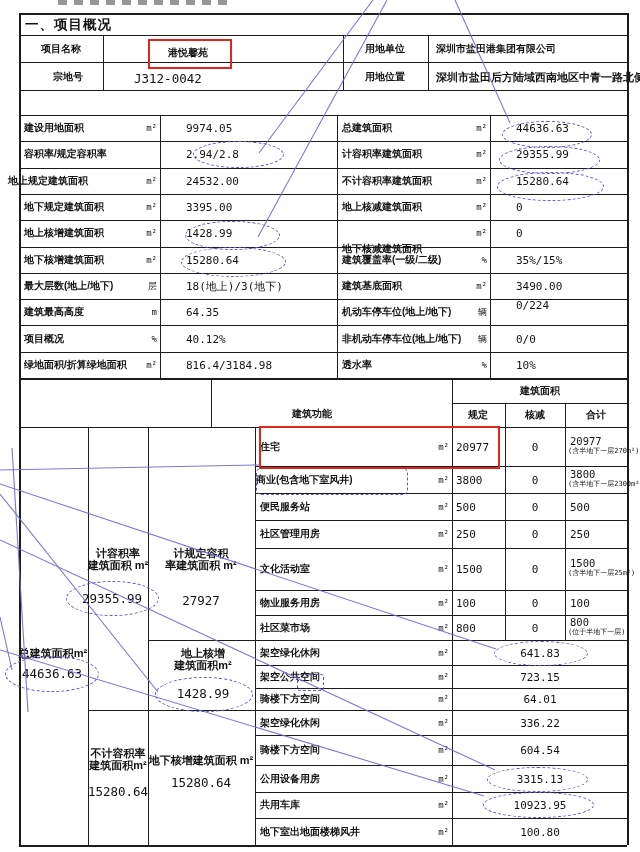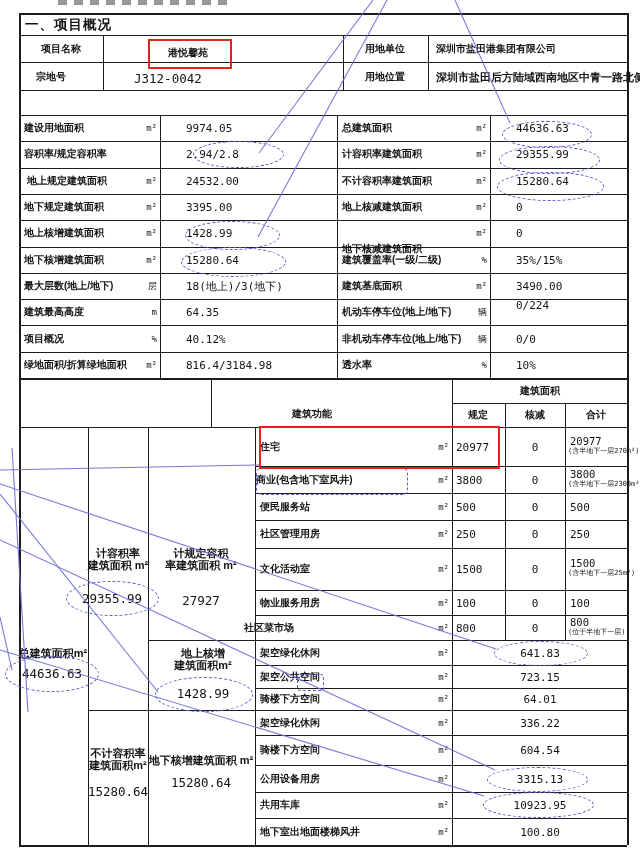--- a/index.html
+++ b/index.html
@@ -77,32 +77,32 @@
       <div class="vl" style="left: 88px; top: 427px; width: 1px; height: 418px;"></div>
       <div class="vl" style="left: 148px; top: 427px; width: 1px; height: 418px;"></div>
       <div class="vl" style="left: 255px; top: 427px; width: 1px; height: 418px;"></div>
     </div>
 
   <div class="txt sec-title vcent" style="left:25px;top:25px;">一、项目概况</div>
   <div class="txt lbl center" style="left:61px;top:49px;">项目名称</div>
   <div class="txt lbl center" style="left:188px;top:53px;">港悦馨苑</div>
   <div class="txt lbl center" style="left:385px;top:49px;">用地单位</div>
   <div class="txt lbl vcent" style="left:436px;top:49px;">深圳市盐田港集团有限公司</div>
-  <div class="txt lbl center" style="left:51px;top:77px;">宗地号</div>
+  <div class="txt lbl center" style="left:68px;top:77px;">宗地号</div>
   <div class="txt val-lg vcent" style="left:134px;top:78px;">J312-0042</div>
   <div class="txt lbl center" style="left:385px;top:77px;">用地位置</div>
   <div class="txt lbl-sm vcent" style="left:436px;top:77px;">深圳市盐田后方陆域西南地区中青一路北侧</div>
 
   <div id="s2-rows">
       <div class="txt lbl vcent" style="left: 24px; top: 128.2px;">建设用地面积</div>
       <div class="txt val rcent" style="left: 157px; top: 128.2px; font-size: 9px;">m²</div>
       <div class="txt val vcent" style="left: 186px; top: 128.2px;">9974.05</div>
       <div class="txt lbl vcent" style="left: 24px; top: 154.4px;">容积率/规定容积率</div>
       <div class="txt val vcent" style="left: 186px; top: 154.4px;">2.94/2.8</div>
-      <div class="txt lbl vcent" style="left: 27px; top: 180.8px; text-align: right;">地上规定建筑面积</div>
+      <div class="txt lbl vcent" style="left: 8px; top: 180.8px; text-align: right;">地上规定建筑面积</div>
       <div class="txt val rcent" style="left: 157px; top: 180.8px; font-size: 9px;">m²</div>
       <div class="txt val vcent" style="left: 186px; top: 180.8px;">24532.00</div>
       <div class="txt lbl vcent" style="left: 24px; top: 207.1px;">地下规定建筑面积</div>
       <div class="txt val rcent" style="left: 157px; top: 207.1px; font-size: 9px;">m²</div>
       <div class="txt val vcent" style="left: 186px; top: 207.1px;">3395.00</div>
       <div class="txt lbl vcent" style="left: 24px; top: 233.4px;">地上核增建筑面积</div>
       <div class="txt val rcent" style="left: 157px; top: 233.4px; font-size: 9px;">m²</div>
       <div class="txt val vcent" style="left: 186px; top: 233.4px;">1428.99</div>
       <div class="txt lbl vcent" style="left: 24px; top: 259.6px;">地下核增建筑面积</div>
       <div class="txt val rcent" style="left: 157px; top: 259.6px; font-size: 9px;">m²</div>
@@ -206,21 +206,21 @@
       <div class="txt val rcent" style="left: 449px; top: 569px; font-size: 9px;">m²</div>
       <div class="txt val vcent" style="left: 456px; top: 569px;">1500</div>
       <div class="txt val center" style="left: 535px; top: 569px;">0</div>
       <div class="txt val" style="left: 570px; top: 569px; transform: translateY(-100%); font-size: 10.5px;">1500</div>
       <div class="txt note" style="left: 568px; top: 569px; transform: translateY(-6%);">(含半地下一层25m²)</div>
       <div class="txt lbl vcent" style="left: 260px; top: 602.5px;">物业服务用房</div>
       <div class="txt val rcent" style="left: 449px; top: 602.5px; font-size: 9px;">m²</div>
       <div class="txt val vcent" style="left: 456px; top: 602.5px;">100</div>
       <div class="txt val center" style="left: 535px; top: 602.5px;">0</div>
       <div class="txt val vcent" style="left: 570px; top: 602.5px;">100</div>
-      <div class="txt lbl vcent" style="left: 244px; top: 627.5px; text-align: right;">社区菜市场</div>
+      <div class="txt lbl vcent" style="left: 260px; top: 627.5px; text-align: right;">社区菜市场</div>
       <div class="txt val rcent" style="left: 449px; top: 627.5px; font-size: 9px;">m²</div>
       <div class="txt val vcent" style="left: 456px; top: 627.5px;">800</div>
       <div class="txt val center" style="left: 535px; top: 627.5px;">0</div>
       <div class="txt val" style="left: 570px; top: 627.5px; transform: translateY(-100%); font-size: 10.5px;">800</div>
       <div class="txt note" style="left: 568px; top: 627.5px; transform: translateY(-6%);">(位于半地下一层)</div>
       <div class="txt lbl vcent" style="left: 260px; top: 652.5px;">架空绿化休闲</div>
       <div class="txt val rcent" style="left: 449px; top: 652.5px; font-size: 9px;">m²</div>
       <div class="txt val center" style="left: 540px; top: 652.5px;">641.83</div>
       <div class="txt lbl vcent" style="left: 260px; top: 676.5px;">架空公共空间</div>
       <div class="txt val rcent" style="left: 449px; top: 676.5px; font-size: 9px;">m²</div>

